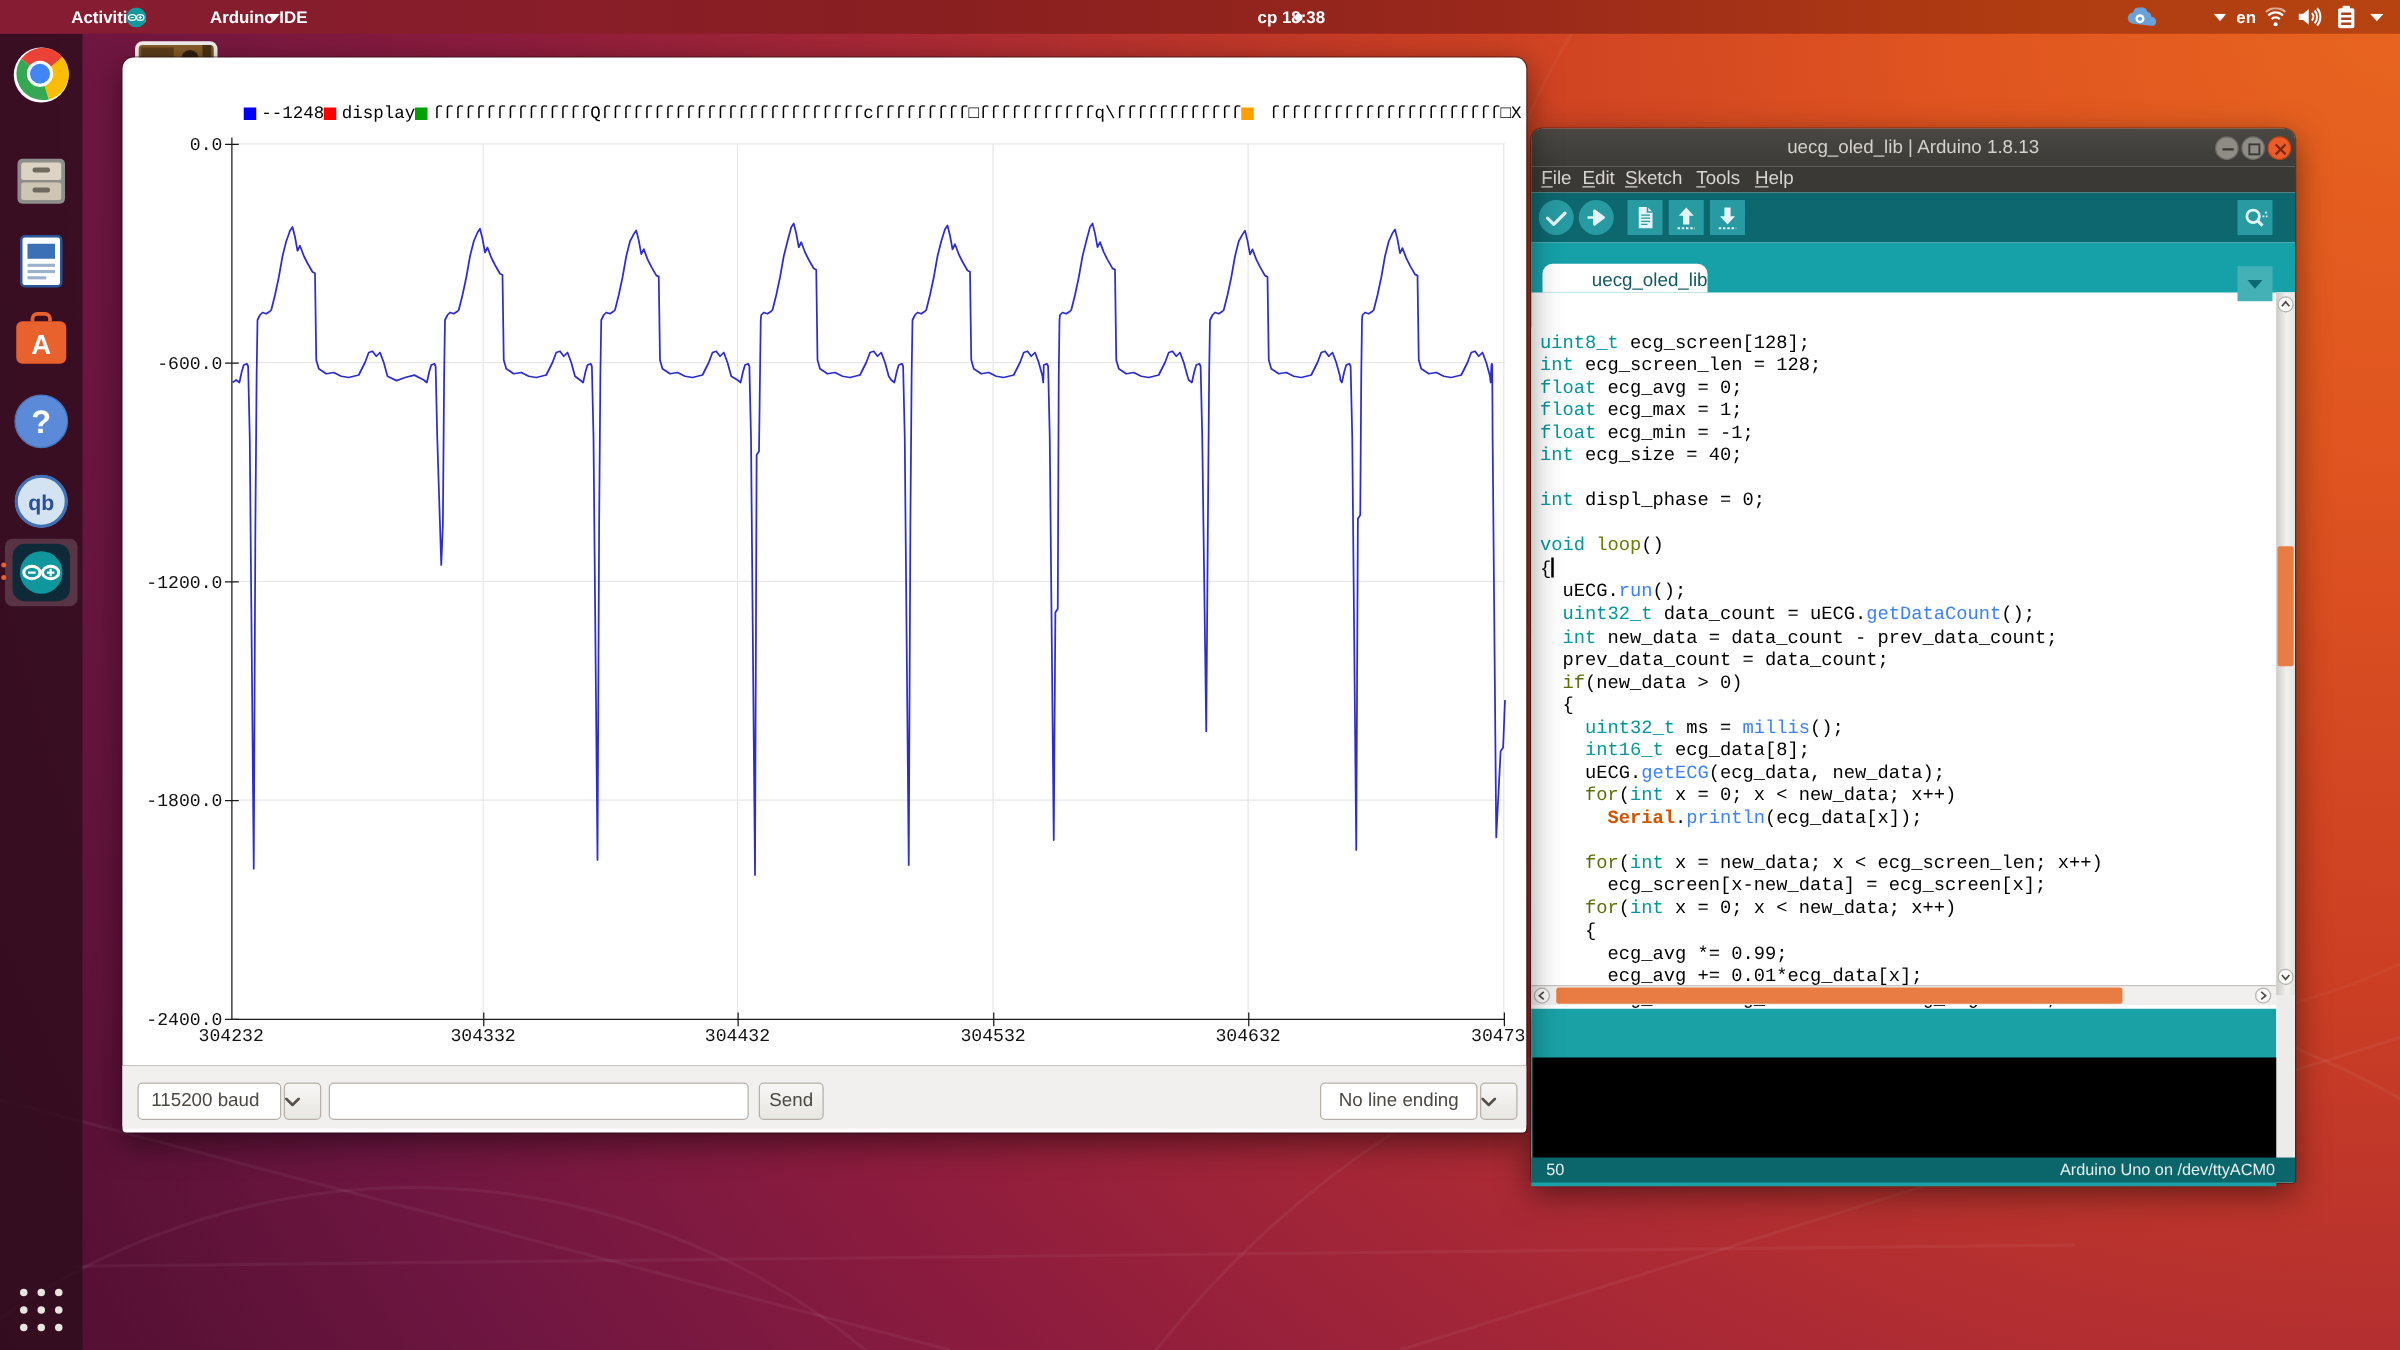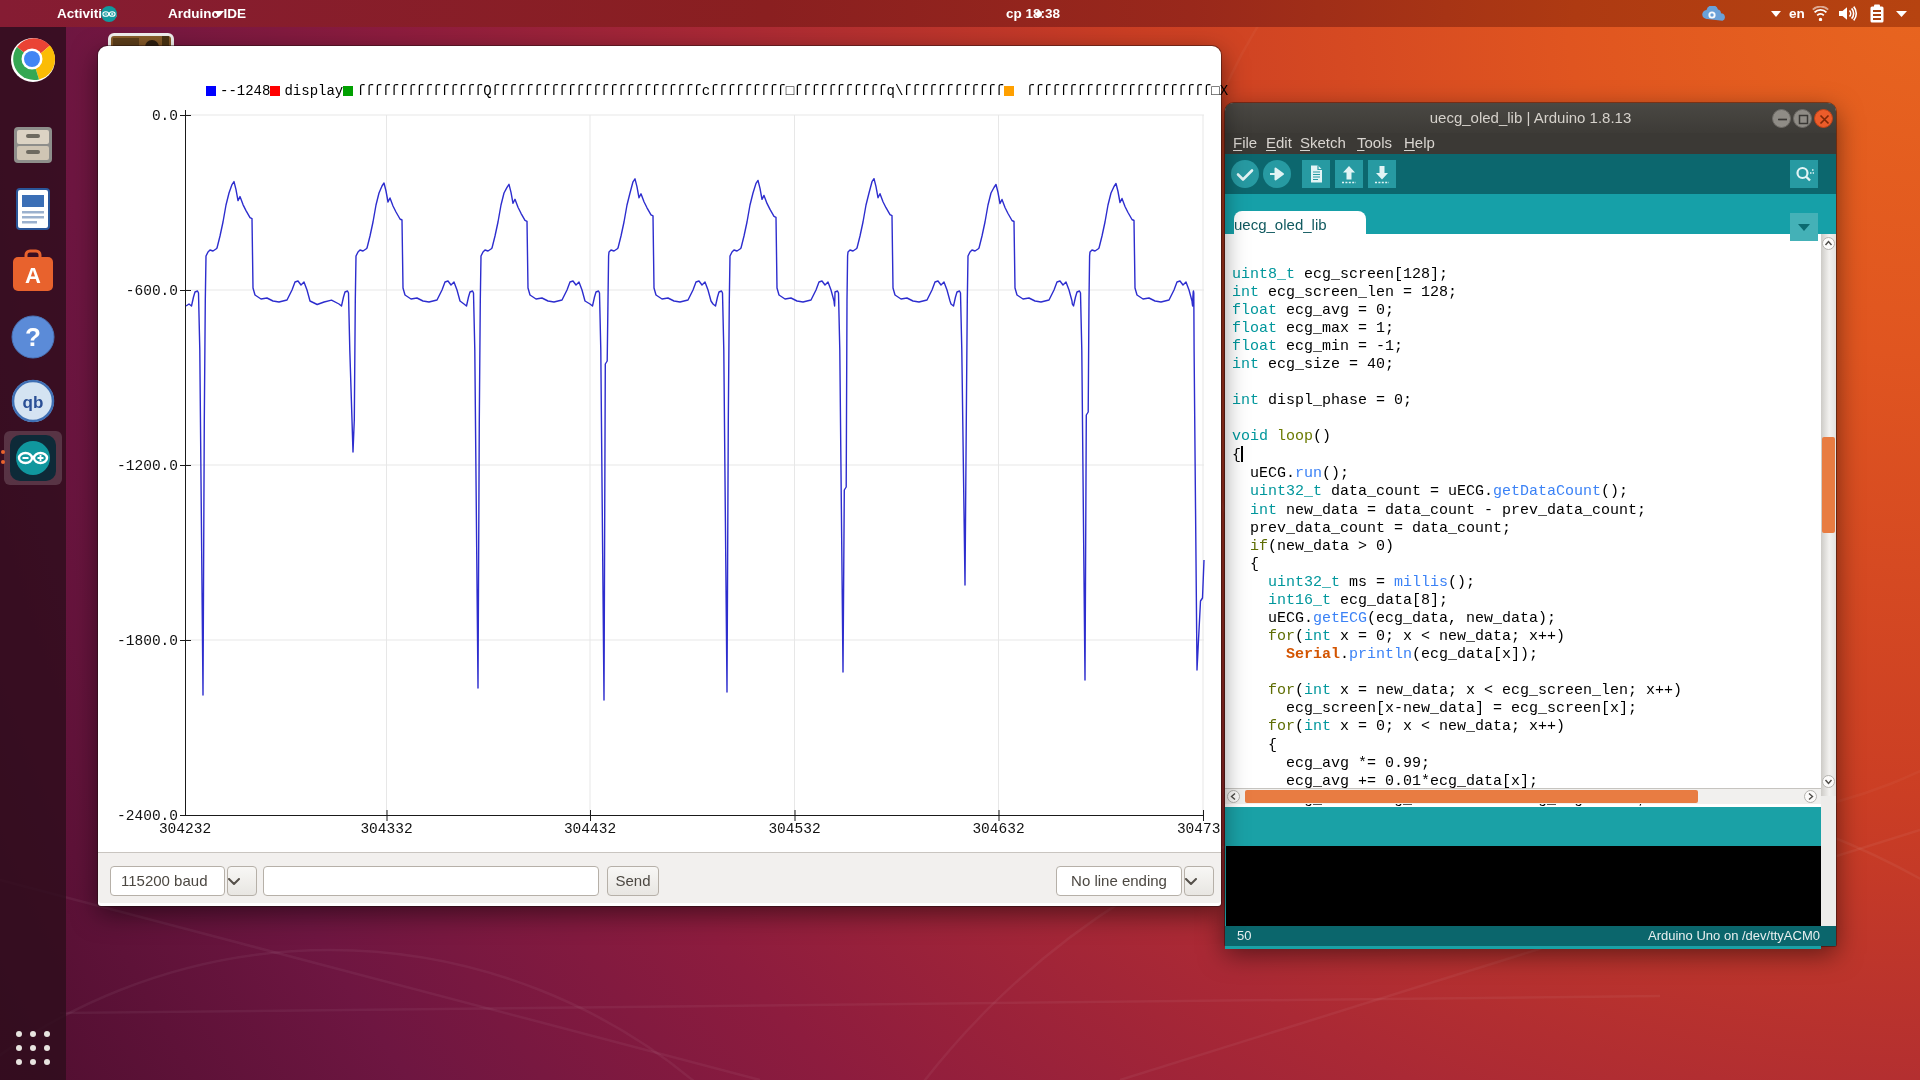--- a/index.html
+++ b/index.html
@@ -30,21 +30,21 @@
     box-shadow: 0 8px 26px rgba(0,0,0,0.5), 0 0 0 1px rgba(35,15,15,0.45);
     z-index:20; }
   .ptitle { position:absolute; left:0; top:0; width:100%; height:30px;
     background: linear-gradient(#413f3b, #383733); border-radius:8px 8px 0 0;
     border-bottom:1px solid #282723; }
   .ptitle .txt { position:absolute; width:100%; text-align:center; line-height:30px;
     color:#bab8b1; font-weight:700; font-size:14.5px; }
   .wbtn { position:absolute; top:6px; width:19px; height:19px; border-radius:50%;
     background:#4c4a45; border:1px solid #343330; }
   .wbtn svg { position:absolute; left:0; top:0; }
-  .legend { position:absolute; left:108px; top:39px; height:11px; display:flex; align-items:center;
+  .legend { position:absolute; left:97px; top:39px; height:11px; display:flex; align-items:center;
     font-family:"Liberation Mono", monospace; font-size:14px; color:#000; white-space:pre; }
   .legend i { display:inline-block; width:10px; height:10px; margin-right:4px; flex:none; }
   .pctrl { position:absolute; left:0; top:806px; width:100%; height:51px;
     background:#f2f0ee; border-top:1px solid #c9c5c0; border-radius:0 0 3px 3px; }
   .gbox { position:absolute; top:13px; height:30px; background:#fff;
     border:1px solid #b6b0a8; border-radius:4px; color:#4c4842; font-size:15px; line-height:28px; }
   .gbtn { position:absolute; top:13px; height:30px;
     background:linear-gradient(#f8f7f5,#e8e6e2); border:1px solid #b6b0a8; border-radius:4px;
     color:#4c4842; font-size:15px; line-height:28px; text-align:center; }
   
@@ -58,21 +58,21 @@
     color:#d5d1cb; font-weight:400; font-size:15px; }
   .imenu { position:absolute; left:0; top:30px; width:100%; height:21px; background:#3b3935;
     color:#d9d5d0; font-size:15px; }
   .imenu span { position:absolute; top:0; line-height:20px; }
   .imenu b { font-weight:normal; text-decoration:underline; text-underline-offset:2px; }
   .itoolbar { position:absolute; left:0; top:51px; width:100%; height:40px; background:#0c676e; }
   .tbtn { position:absolute; top:6px; width:28px; height:28px; background:#279aa2; }
   .tbtn.round { border-radius:50%; }
   .itabbar { position:absolute; left:0; top:91px; width:100%; height:40px; background:#16a0a8; }
   .tab { position:absolute; left:9px; top:17px; width:132px; height:23px; background:#fff;
-    border-radius:8px 8px 0 0; color:#10595f; font-size:15px; text-align:left; line-height:27px; }
+    border-radius:8px 8px 0 0; color:#10595f; font-size:15px; text-align:right; line-height:27px; }
   .ieditor { position:absolute; left:0; top:131px; width:596px; height:554px; background:#fff; overflow:hidden;margin-top:28px; }
   .code { position:absolute; left:7px; top:3.5px; font-family:"Liberation Mono", monospace;
     font-size:15px; line-height:18.08px; white-space:pre; color:#000; }
   .code .t { color:#00979c; } 
   .code .k { color:#5e6d03; } 
   .code .f { color:#3b82f6; } 
   .code .s { color:#d35400; font-weight:bold; } 
   .code .l { color:#6b7a00; } 
   .ihs { position:absolute; left:0; top:685px; width:596px; height:16px; background:#f1f0ee;
     border-top:1px solid #c6c4c0; }

